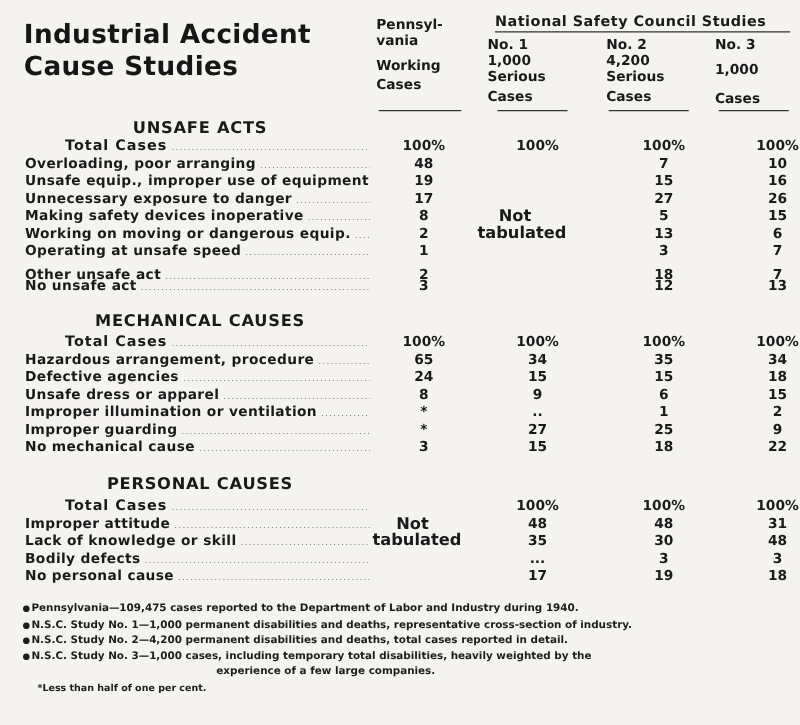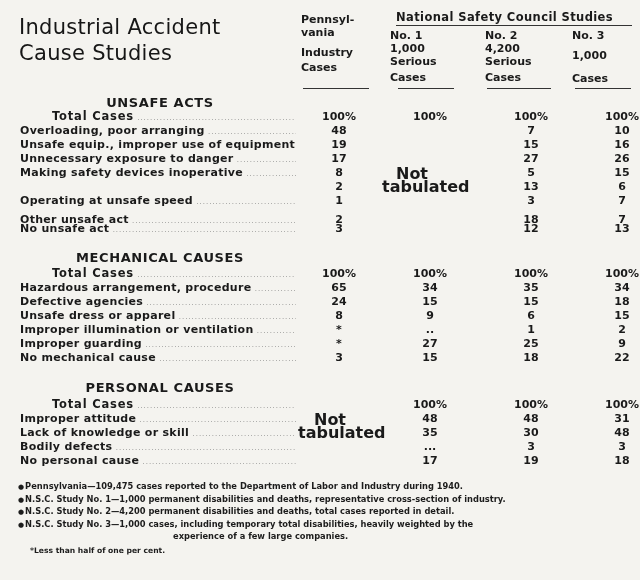--- a/index.html
+++ b/index.html
@@ -6,21 +6,21 @@
   body {
     width:640px; height:580px; overflow:hidden;
     background:#f4f3ef;
     color:#1a1a1a;
     font-family:"DejaVu Sans", sans-serif;
     font-weight:bold;
     position:relative;
   }
   .title {
     position:absolute; left:19px; top:14px;
-    font-size:21px; line-height:26px; font-weight:normal;
+    font-size:21px; line-height:26px; font-weight:bold;
     letter-spacing:0.3px; color:#161616;
   }
   .title div { white-space:nowrap; }
 
   
   .colhdr { position:absolute; text-align:left; font-size:11px; line-height:13px; color:#1a1a1a; }
   .nsc-title {
     position:absolute; left:396px; top:10px; width:236px;
     text-align:left; font-size:11.5px; letter-spacing:0.4px;
     border-bottom:1.5px solid #333; padding-bottom:1px;
@@ -43,41 +43,41 @@
     content:" ......................................................................................................";
     font-weight:normal; color:#777; font-size:7px; letter-spacing:1px;
   }
   .row .v { position:absolute; text-align:center; width:60px; font-size:11px; }
   .c0 { left:289px; }
   .c1 { left:380px; }
   .c2 { left:481px; }
   .c3 { left:572px; }
 
   .nottab {
-    position:absolute; text-align:center; font-size:16px; line-height:13px; width:80px;
+    position:absolute; text-align:center; font-size:13px; line-height:13px; width:80px;
   }
 
   .notes { position:absolute; left:18px; top:481px; font-size:8.3px; line-height:11.5px; font-weight:bold; color:#1c1c1c; }
   .note { white-space:nowrap; }
   .note .bullet { font-size:7px; margin-right:1px; }
   .note .cont { padding-left:155px; display:block; }
   .footnote { margin-top:2px; font-size:7.6px;margin-left:12px; }
 </style>
 </head>
 <body>
 
 <div class="title">
   <div>Industrial Accident</div>
   <div>Cause Studies</div>
 </div>
 
 <div class="colhdr" style="left:301px; top:13px; width:70px;">
   <div>Pennsyl-</div>
   <div>vania</div>
-  <div style="margin-top:7px;">Industry</div>
+  <div style="margin-top:7px;">Working</div>
   <div style="margin-top:2px;">Cases</div>
 </div>
 <div class="hdr-rule" style="left:303px; top:88px; width:66px;"></div>
 
 <div class="nsc-title">National Safety Council Studies</div>
 
 <div class="colhdr" style="left:390px; top:29px; width:70px;">
   <div>No. 1</div>
   <div>1,000</div>
   <div>Serious</div>
@@ -127,20 +127,21 @@
   <span class="v c2">27</span>
   <span class="v c3">26</span>
 </div>
 <div class="row" style="top:166px;">
   <span class="label">Making safety devices inoperative</span>
   <span class="v c0">8</span>
   <span class="v c2">5</span>
   <span class="v c3">15</span>
 </div>
 <div class="row" style="top:180px;">
+  <span class="label">Working on moving or dangerous equip.</span>
   <span class="v c0">2</span>
   <span class="v c2">13</span>
   <span class="v c3">6</span>
 </div>
 <div class="row" style="top:194px;">
   <span class="label">Operating at unsafe speed</span>
   <span class="v c0">1</span>
   <span class="v c2">3</span>
   <span class="v c3">7</span>
 </div>

